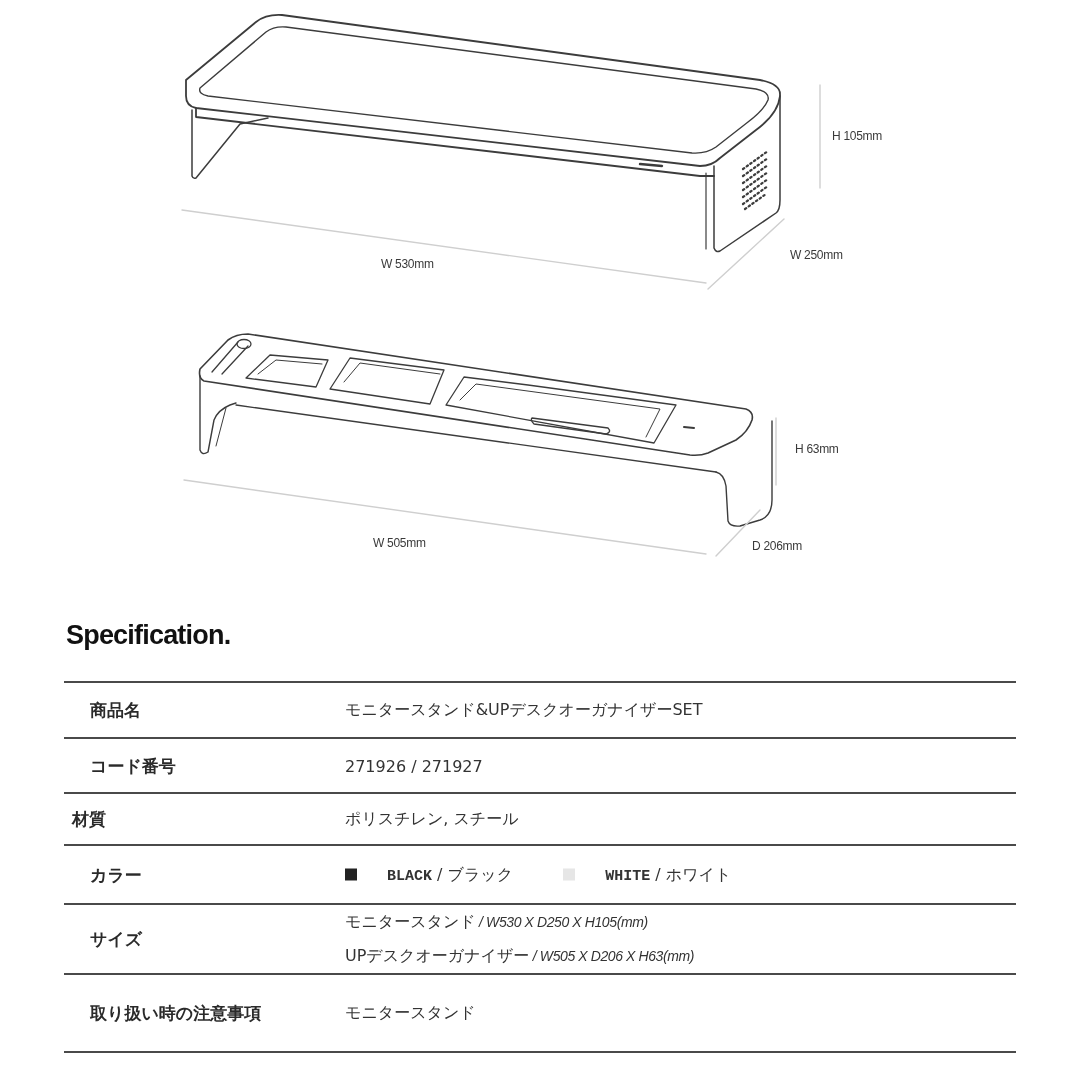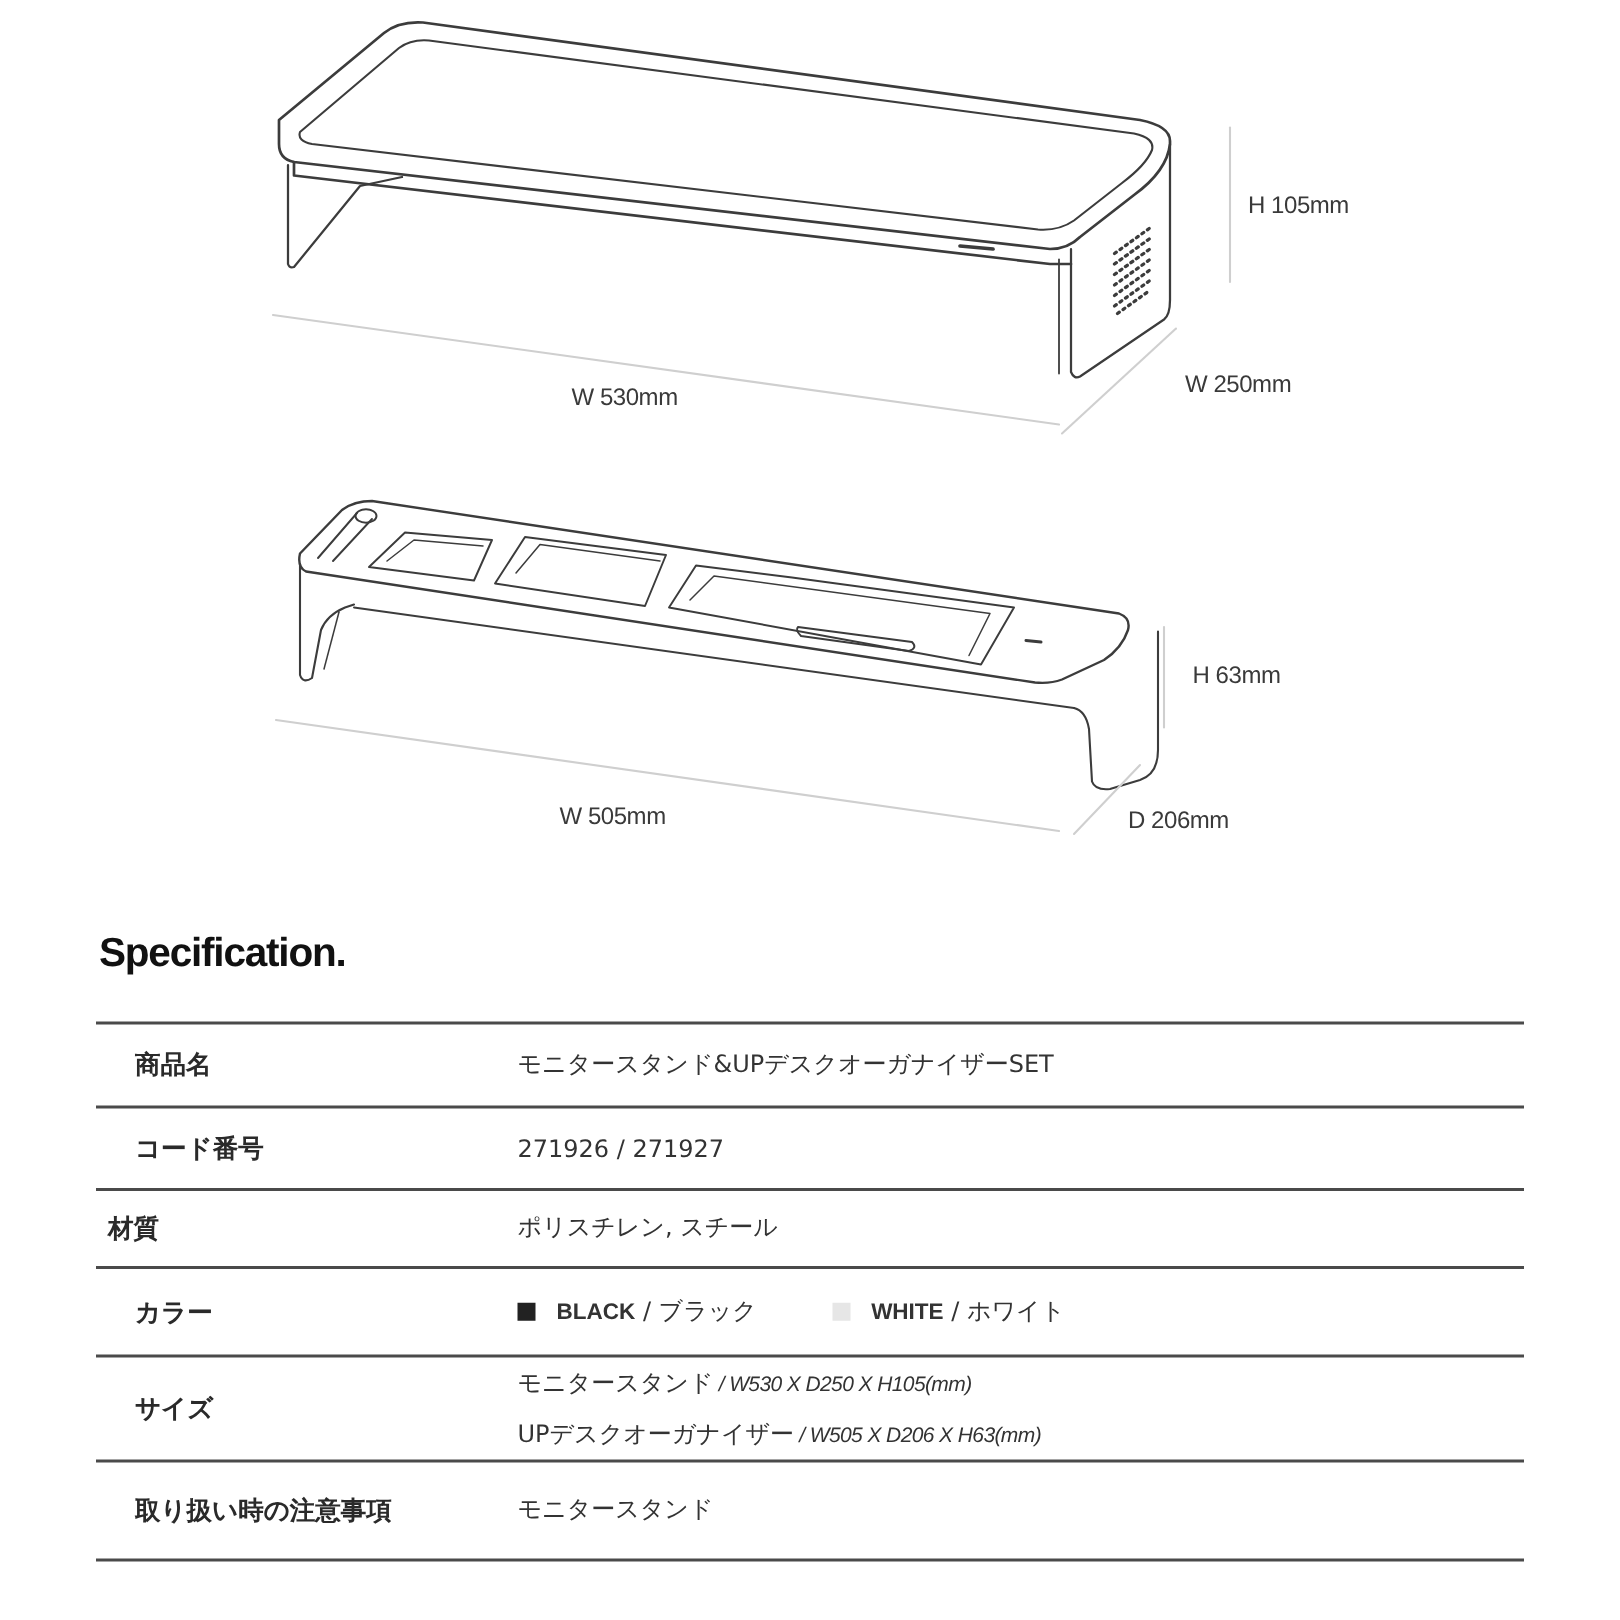--- a/index.html
+++ b/index.html
@@ -3,21 +3,21 @@
 <meta charset="utf-8">
 <style>
   html, body { margin: 0; padding: 0; background: #ffffff; }
   body {
     width: 1080px; height: 1080px; position: relative; overflow: hidden;
     font-family: "DejaVu Sans", "Liberation Sans", sans-serif; color: #222;
   }
   .figure { position: absolute; left: 0; top: 0; width: 1080px; }
   .dim-label {
     position: absolute; font-family: "Liberation Sans", "DejaVu Sans", sans-serif;
-    font-size: 16px; color: #3a3a3a; letter-spacing: -0.3px; white-space: nowrap;
+    font-size: 12px; color: #3a3a3a; letter-spacing: -0.3px; white-space: nowrap;
   }
   .spec-title {
     position: absolute; left: 66px; top: 620px;
     font-family: "Liberation Sans", "DejaVu Sans", sans-serif;
     font-weight: bold; font-size: 27px; color: #111; letter-spacing: -0.8px;
   }
   .spec-table { position: absolute; left: 64px; top: 681px; width: 952px; }
   .spec-row {
     position: relative; border-top: 2px solid #4a4a4a; box-sizing: border-box;
   }
@@ -27,21 +27,21 @@
     font-size: 17px; font-weight: bold; color: #2a2a2a; white-space: nowrap;
   }
   .spec-val {
     position: absolute; left: 281px; top: 50%; transform: translateY(-50%);
     font-size: 16px; color: #333; white-space: nowrap;
   }
   .spec-val .line { display: block; line-height: 33px; }
   .spec-val .dims { font-family: "Liberation Sans", sans-serif; font-size: 14px; letter-spacing: -0.4px; font-style: italic; }
   .swatch { display: inline-block; width: 12px; height: 12px; vertical-align: -1px; margin-right: 14px; }
   .color-item { display: inline-block; }
-  .color-name { font-weight: bold; font-family: Liberation Sans, sans-serif; font-size: 15px; }
+  .color-name { font-weight: bold; font-family: Liberation Mono, monospace; font-size: 15px; margin-left: 16px; }
   .color-gap { display: inline-block; width: 40px; }
 </style>
 </head>
 <body>
 
 <div class="figure">
   <svg width="1080" height="600" viewBox="0 0 1080 600" fill="none" stroke="#3c3c3c" stroke-linejoin="round" stroke-linecap="round">
 
     <g stroke-width="1.8">
 
@@ -146,17 +146,17 @@
       </span>
     </span>
   </div>
   <div class="spec-row" style="height:70px;">
     <span class="spec-key">サイズ</span>
     <span class="spec-val">
       <span class="line"><span>モニタースタンド</span><span class="dims"> / W530 X D250 X H105(mm)</span></span>
       <span class="line"><span>UPデスクオーガナイザー</span><span class="dims"> / W505 X D206 X H63(mm)</span></span>
     </span>
   </div>
-  <div class="spec-row last" style="height:68px;">
+  <div class="spec-row last" style="height:80px;">
     <span class="spec-key">取り扱い時の注意事項</span>
     <span class="spec-val">モニタースタンド</span>
   </div>
 </div>
 
 </body></html>

